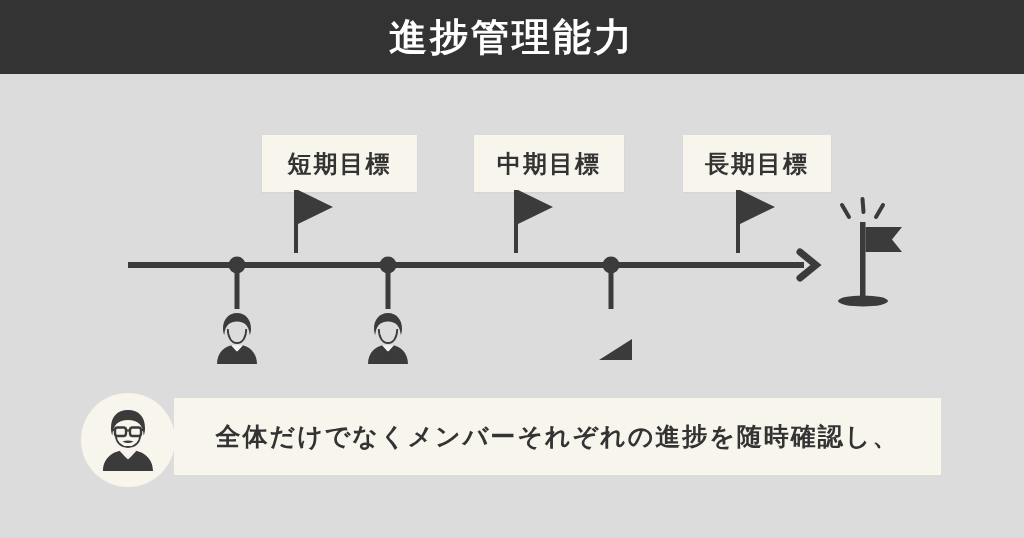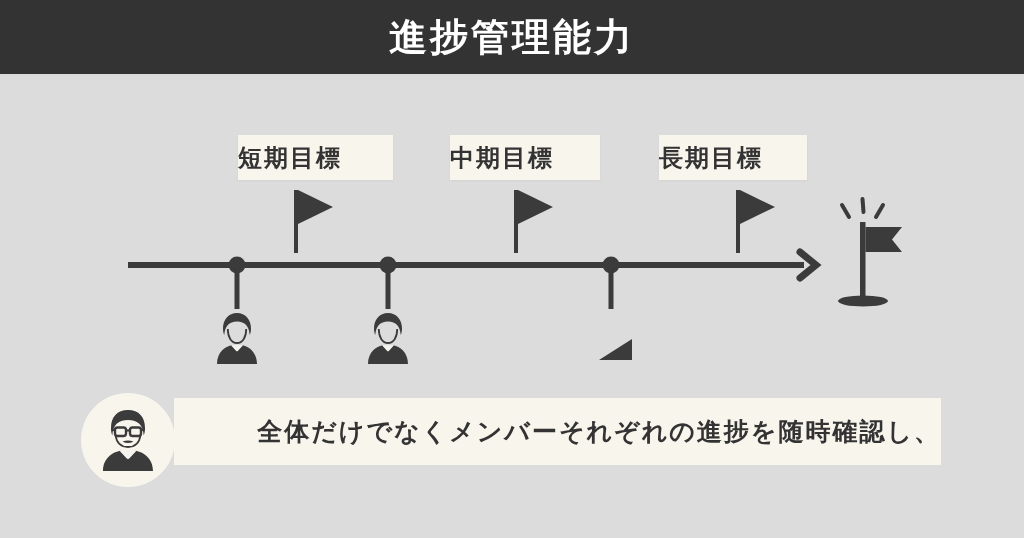--- a/index.html
+++ b/index.html
@@ -13,25 +13,26 @@
     position:absolute;left:0;top:0;width:1024px;height:74px;
     background:var(--header-bg,#333);
     display:flex;align-items:center;justify-content:center;
   }
   .title{
     color:var(--title-text,#fff);font-size:38px;font-weight:bold;
     letter-spacing:3px;line-height:1;
   }
   
   .goal-label{
-    position:absolute;top:135px;height:45px;
+    position:absolute;top:135px;height:57px;
     background:var(--panel-cream,#f8f5ed);
     color:var(--body-text,#333);font-size:24px;font-weight:bold;letter-spacing:2px;
-    display:flex;align-items:center;
+    display:flex;align-items:center;justify-content:center;
     box-shadow:0 1px 2px rgba(0,0,0,0.05);
+    margin-left:24px;
   }
   .goal-label.g1{left:238px;width:155px;}
   .goal-label.g2{left:450px;width:150px;}
   .goal-label.g3{left:659px;width:148px;}
   
   .abs{position:absolute;display:block;}
   .timeline-svg{left:0;top:0;width:1024px;height:538px;pointer-events:none;}
   .flag1{left:293px;top:188px;}
   .flag2{left:513px;top:188px;}
   .flag3{left:735px;top:188px;}
@@ -39,23 +40,23 @@
   .person2{left:366px;top:312px;}
   .ramp{left:598px;top:336px;}
   .goalflag{left:833px;top:196px;}
   
   .avatar-circle{
     position:absolute;left:81px;top:393px;width:94px;height:94px;border-radius:50%;
     background:var(--panel-cream,#f8f5ed);
     display:flex;align-items:center;justify-content:center;
   }
   .note-box{
-    position:absolute;left:174px;top:398px;width:767px;height:67px;
+    position:absolute;left:174px;top:398px;width:767px;height:77px;
     background:var(--panel-cream,#f8f5ed);
-    display:flex;flex-direction:column;align-items:flex-end;justify-content:center;
+    display:flex;flex-direction:column;align-items:center;justify-content:center;
     color:var(--body-text,#333);font-size:25px;font-weight:bold;letter-spacing:2px;
     line-height:33px;text-align:center;
   }
   svg .ink{fill:var(--ink-dark,#3b3b3b);}
   svg .ink-stroke{stroke:var(--ink-dark,#3b3b3b);fill:none;}
 </style>
 </head>
 <body>
 
 <div class="page" style="--header-bg: #333333; --page-bg: #dcdcdc; --panel-cream: #f8f5ed; --ink-dark: #3b3b3b; --title-text: #ffffff; --body-text: #333333;">

